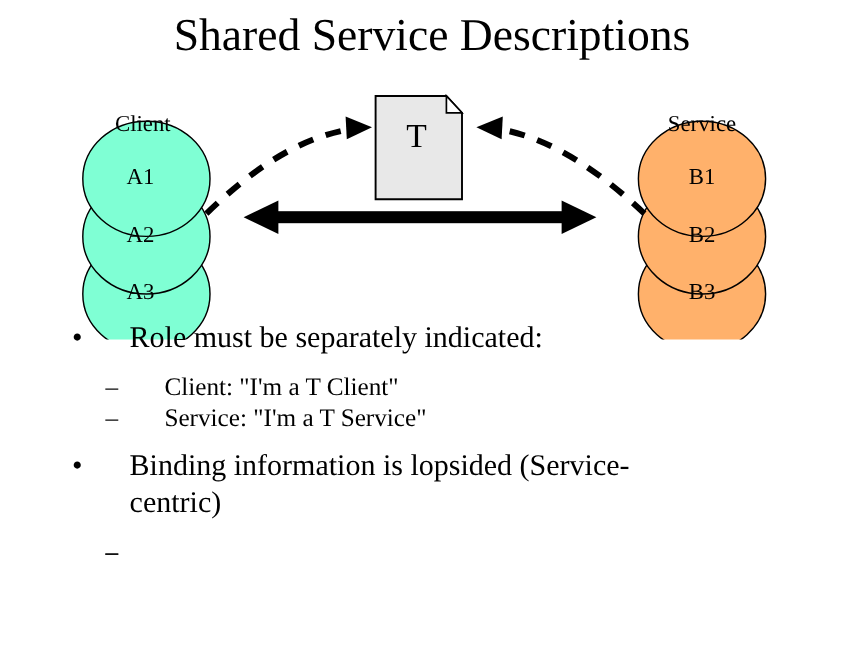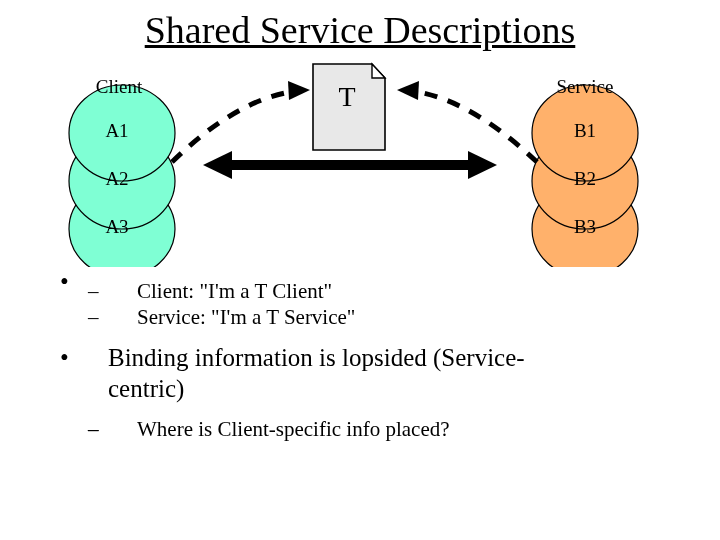--- a/index.html
+++ b/index.html
@@ -22,28 +22,27 @@
     position: absolute;
     left: 0;
     top: 8px;
     width: 720px;
     text-align: center;
     font-size: 38px;
     line-height: 44px;
     font-weight: normal;
     letter-spacing: 0px;
     white-space: nowrap;
-    text-decoration: underline;
   }
 
   
   #diagram {
     position: absolute;
     left: 0;
-    top: 52px;
+    top: 68px;
     width: 588px;
     height: 215px;
   }
   #diagram svg {
     display: block;
   }
   .circ-label {
     font-family: "Liberation Serif", "DejaVu Serif", serif;
     font-size: 19px;
     fill: #000000;
@@ -151,20 +150,21 @@
         <polygon points="397,38 419,29 418,48" fill="#000000"></polygon>
       </g>
 
     </svg>
   </div>
 
   <div id="body-text">
 
     <div class="lvl1">
       <span class="bul">•</span>
+      <span>Role must be separately indicated:</span>
     </div>
     <div class="grp-gap"></div>
     <div class="lvl2">
       <span class="bul">–</span>
       <span>Client: "I'm a T Client"</span>
     </div>
     <div class="lvl2">
       <span class="bul">–</span>
       <span>Service: "I'm a T Service"</span>
     </div>
@@ -174,18 +174,17 @@
     <div class="lvl1">
       <span class="bul">•</span>
       <span>Binding information is lopsided (Service-centric)</span>
     </div>
     <div class="grp-gap"></div>
     <div class="lvl2">
       <span class="bul">–</span>
     </div>
     <div class="lvl2">
       <span class="bul">–</span>
-      <span>Where is Client-specific info placed?</span>
     </div>
 
   </div>
 
 </div>
 
 </body></html>

